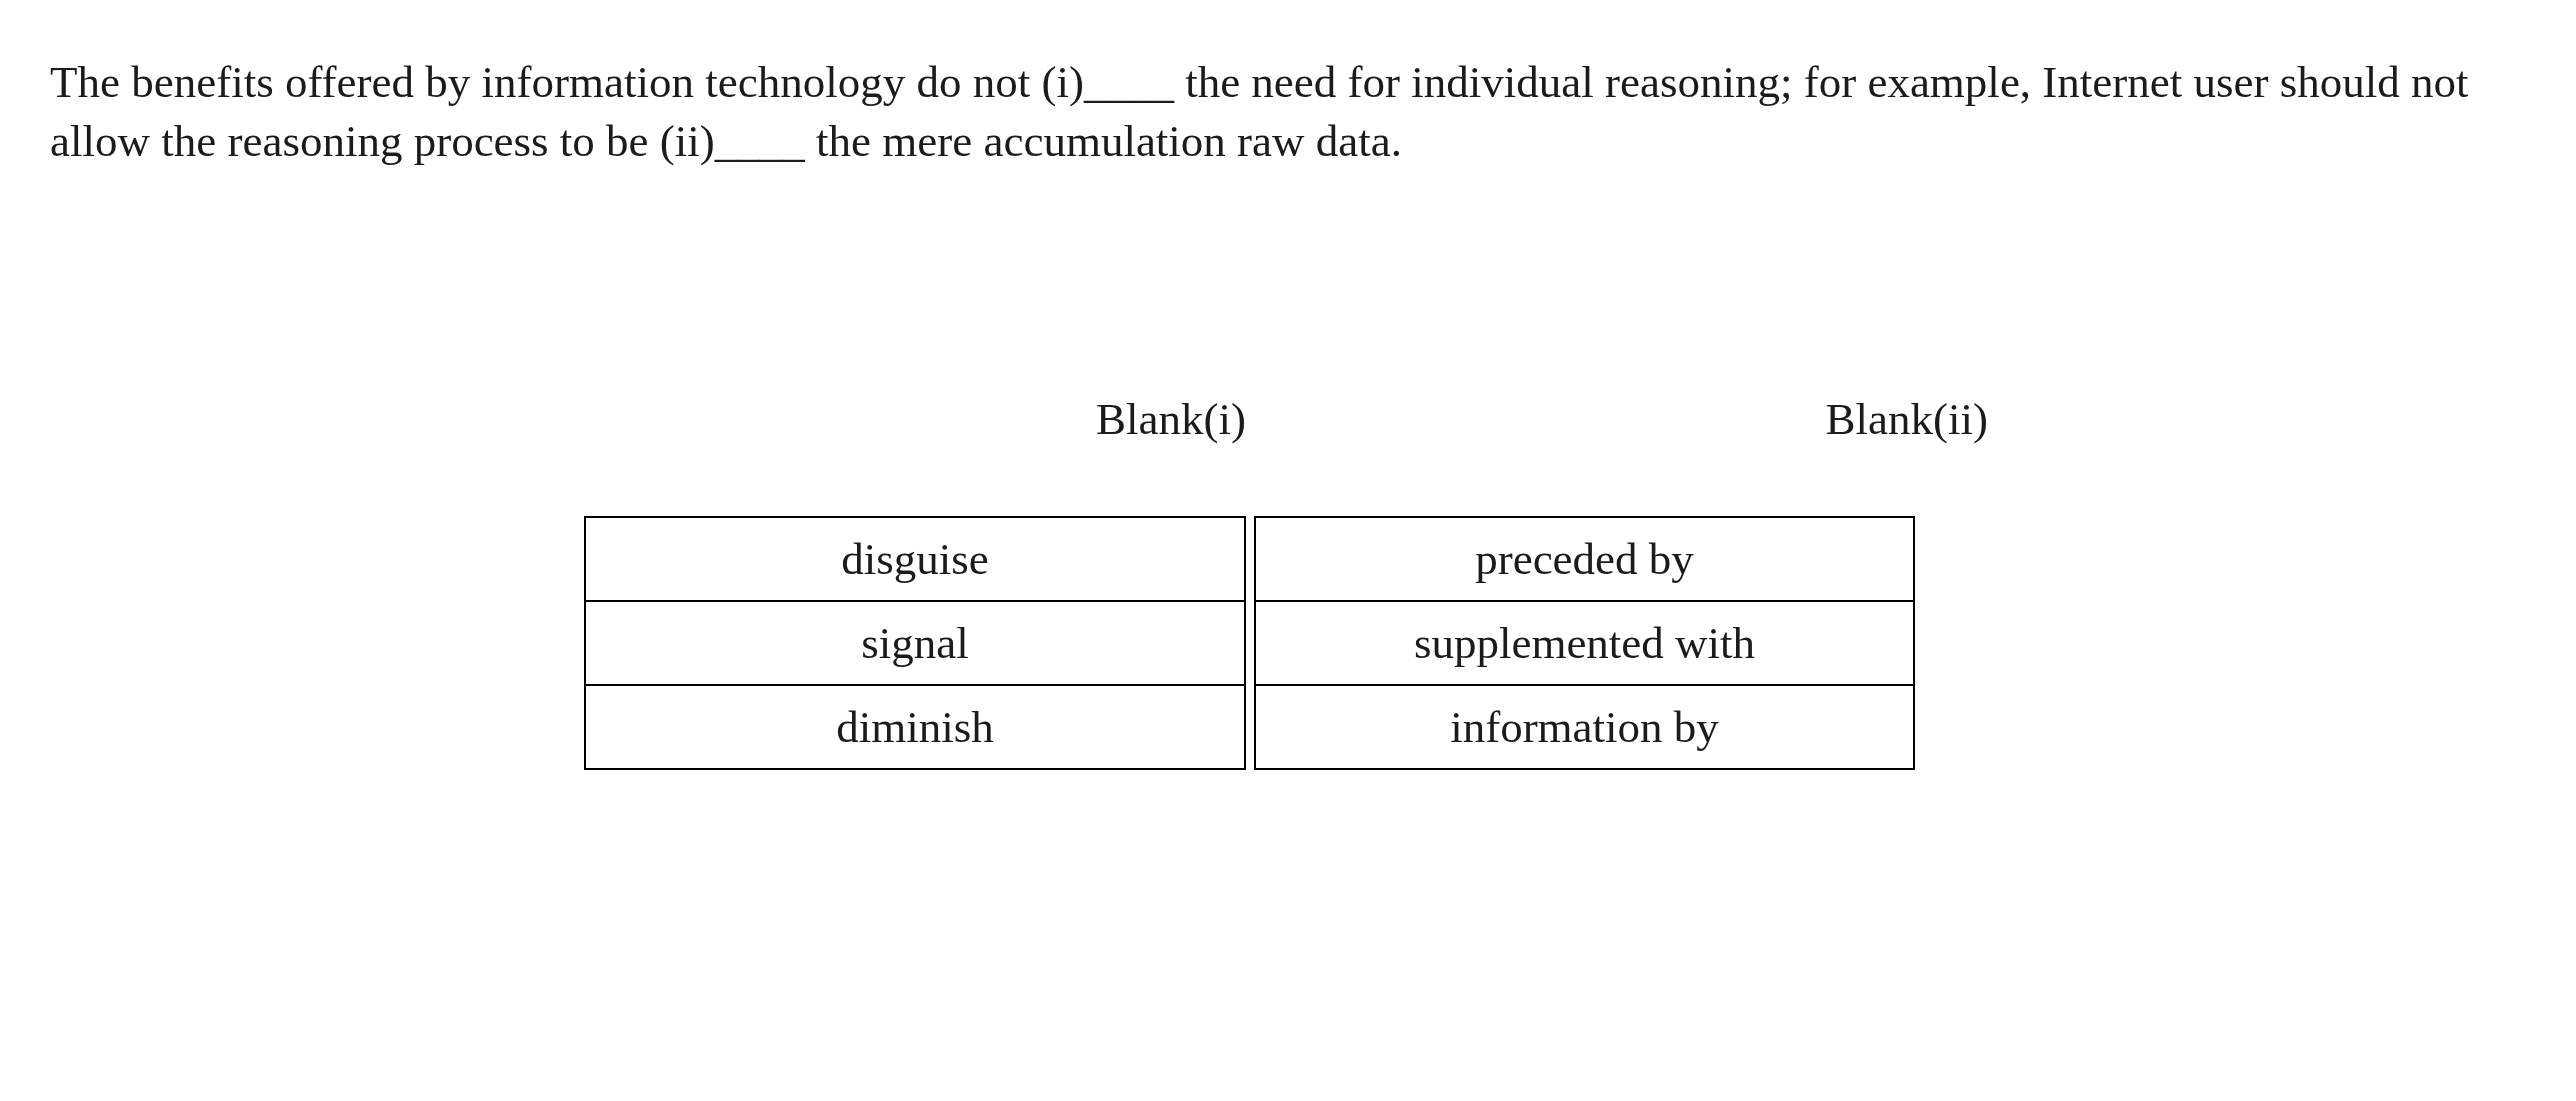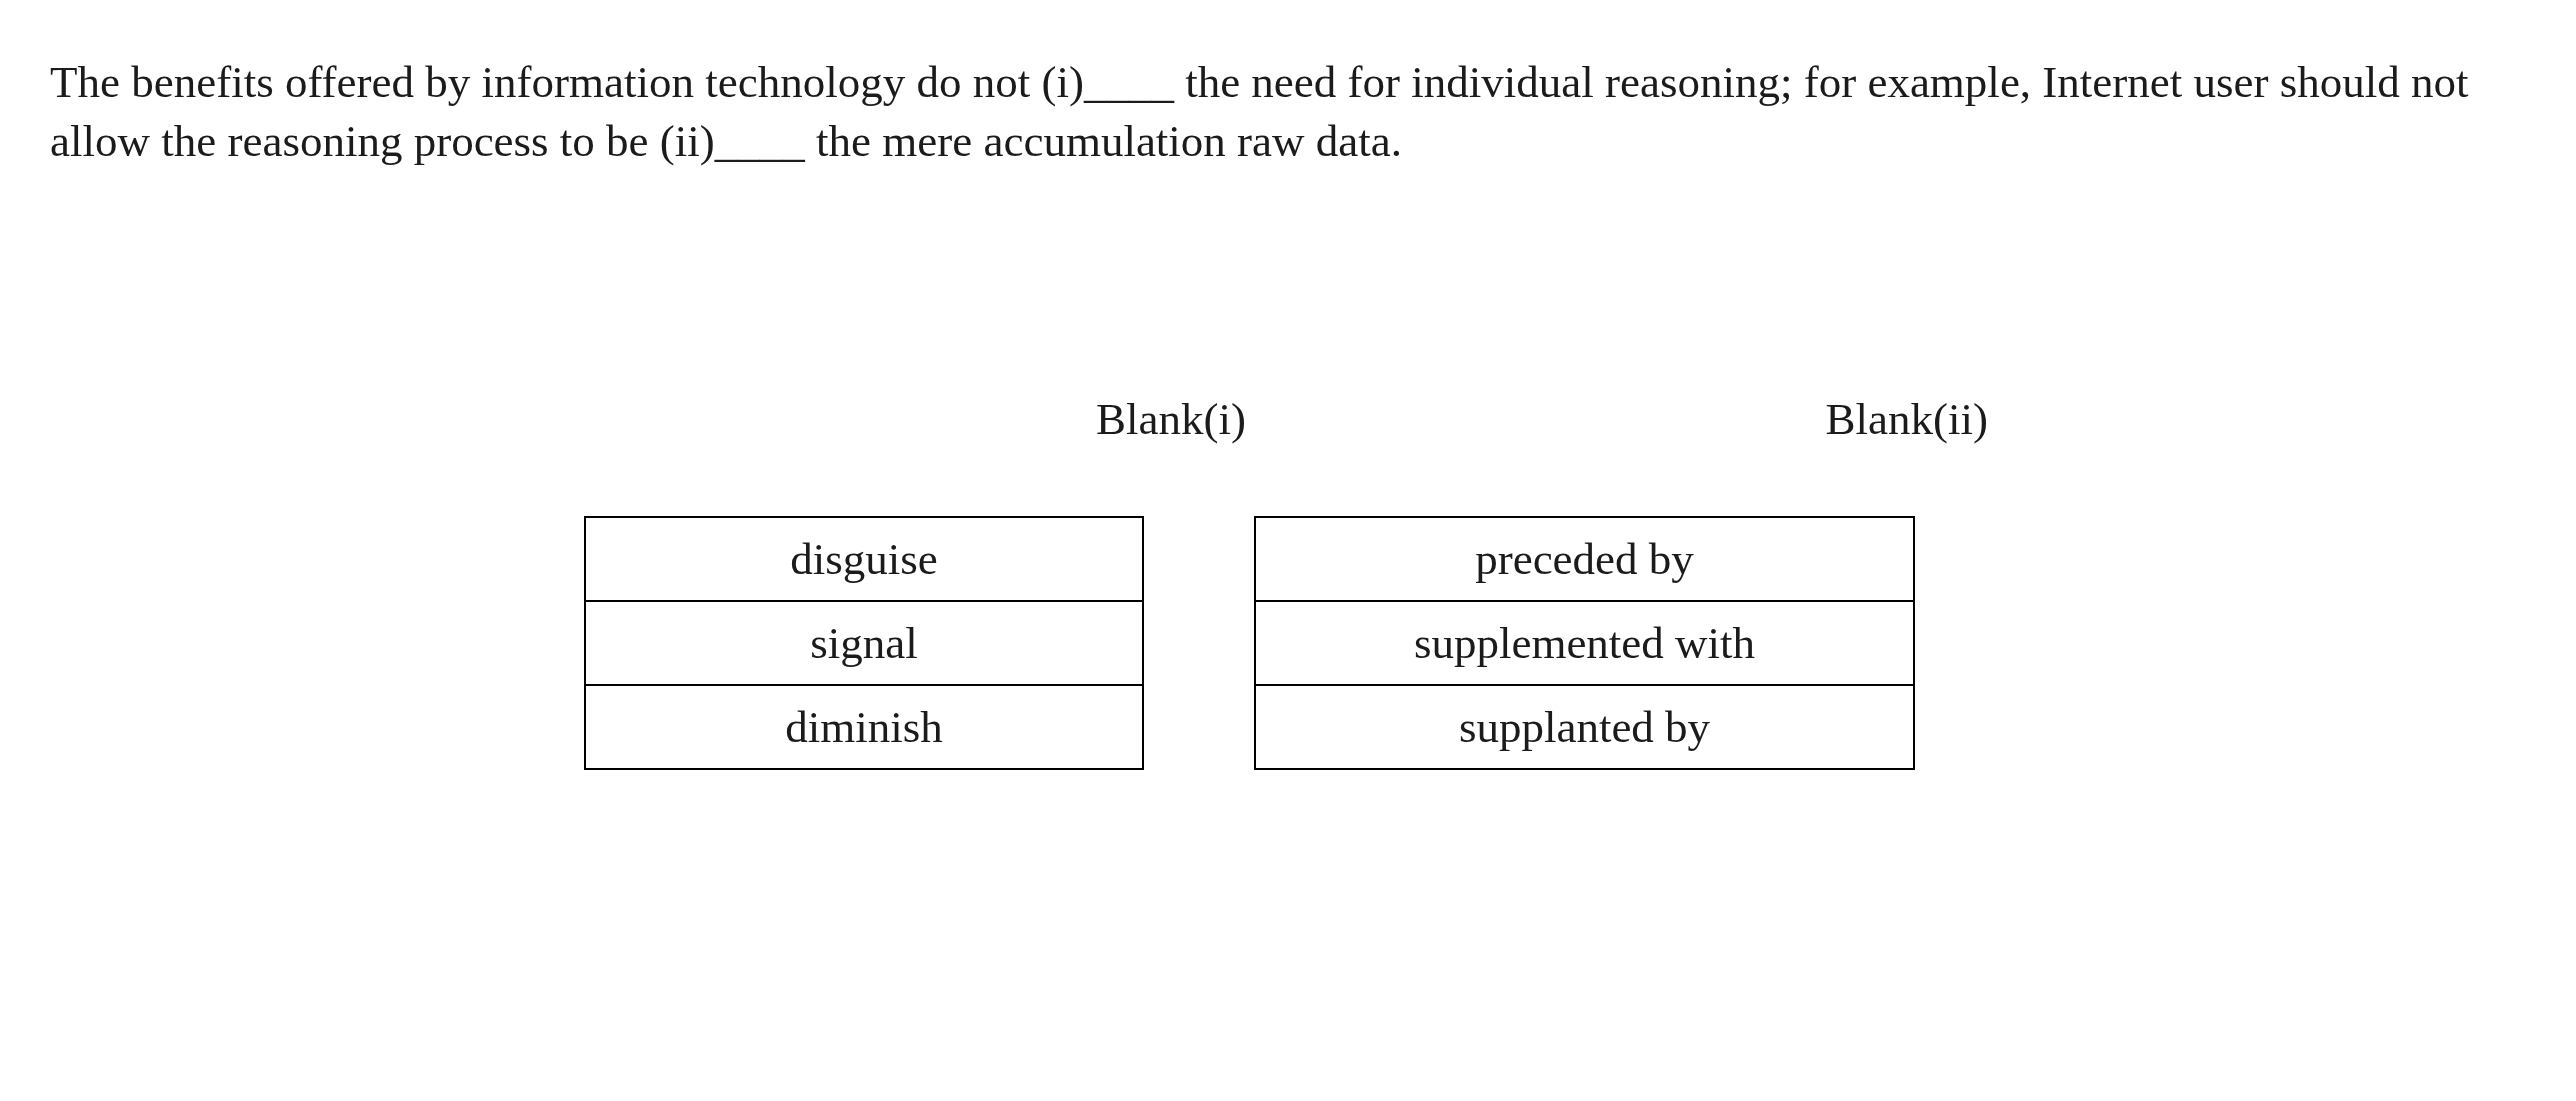--- a/index.html
+++ b/index.html
@@ -39,21 +39,21 @@
   }
   .col-header.first  { left: 584px; }
   .col-header.second { left: 1326px; }
   table.options {
     position: absolute;
     top: 516px;
     border-collapse: collapse;
     table-layout: fixed;
     background: var(--bg-color);
   }
-  table.options.first  { left: 584px;  width: 560px; }
+  table.options.first  { left: 584px;  width: 662px; }
   table.options.second { left: 1254px; width: 661px; }
   table.options td {
     border: 2.9px solid var(--border-color);
     height: 84px;
     text-align: center;
     vertical-align: middle;
     font-size: 45px;
     color: var(--text-color);
     padding: 0;
   }
@@ -88,19 +88,19 @@
 
   <table class="options second">
     <tbody>
       <tr>
         <td>preceded by</td>
       </tr>
       <tr>
         <td>supplemented with</td>
       </tr>
       <tr>
-        <td>supplanted by</td>
+        <td>information by</td>
       </tr>
     </tbody>
   </table>
 
 </div>
 
 
 </body></html>

